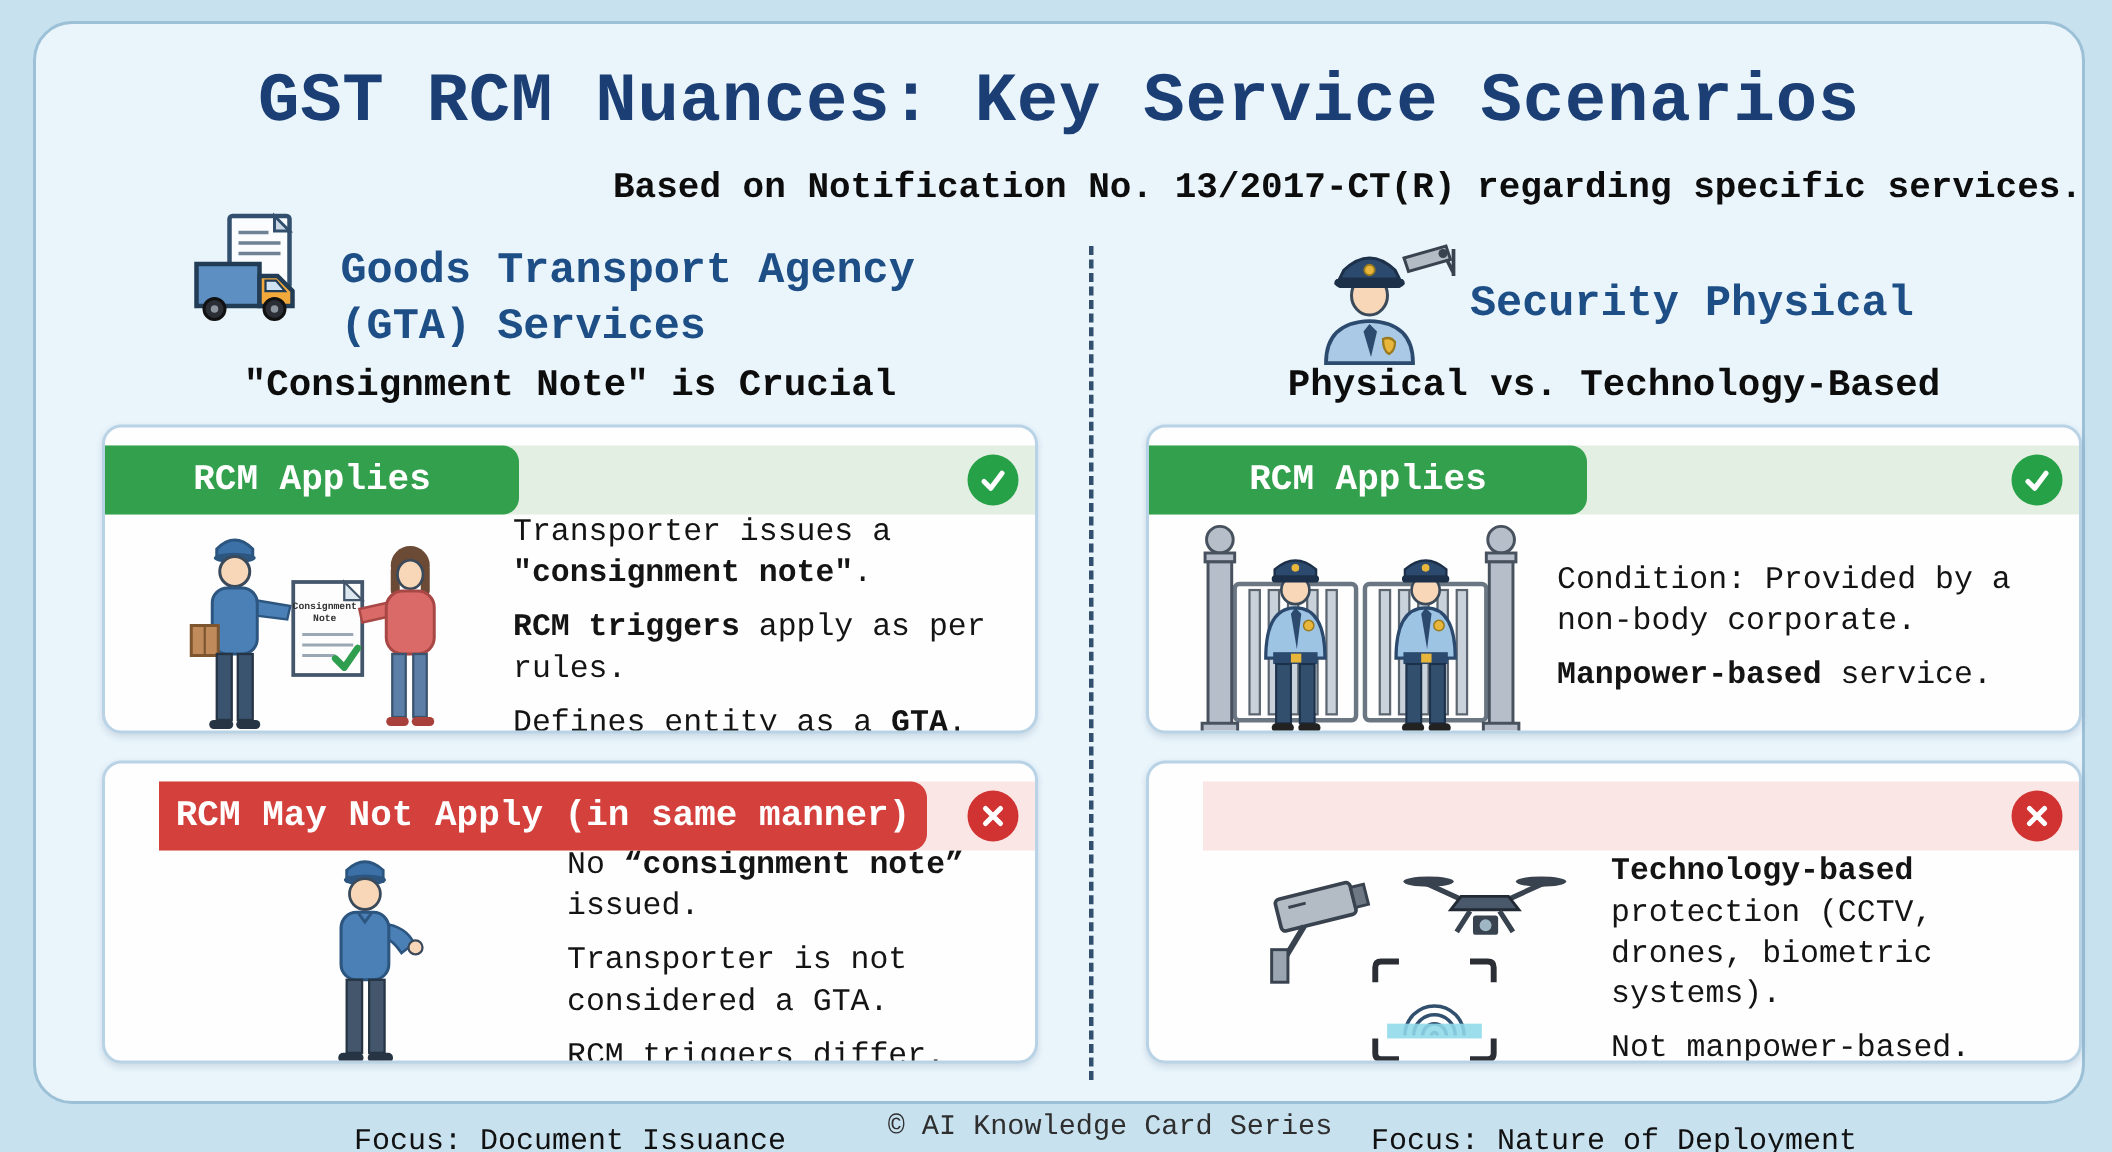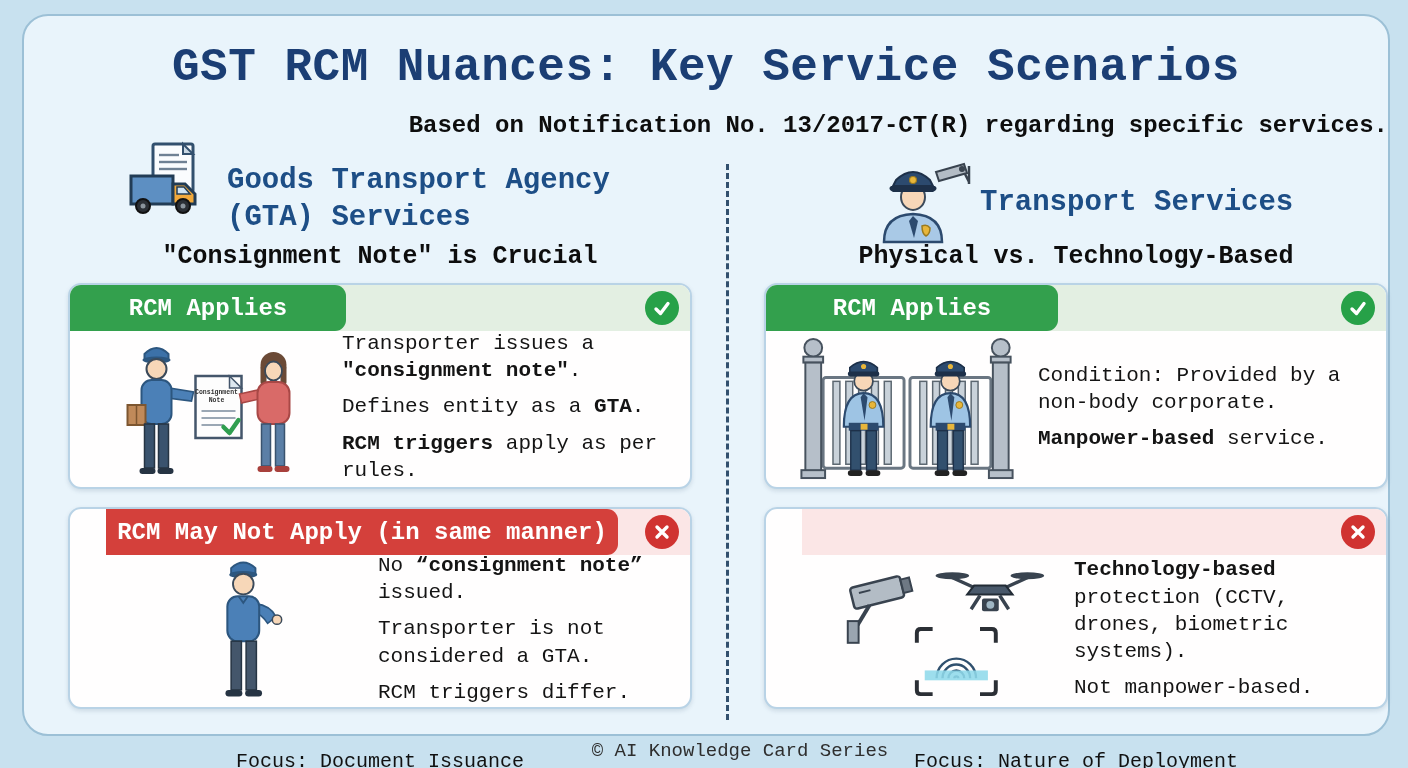--- a/index.html
+++ b/index.html
@@ -13,21 +13,21 @@
             font-size:24px;font-weight:600;color:#0d0d0d;}
   .divider{position:absolute;left:702px;top:148px;height:556px;width:0;
            border-left:3px dashed var(--divider,#32506e);}
   .col-icon{position:absolute;}
   .col-heading{position:absolute;font-size:29px;font-weight:800;
                color:var(--heading-blue,#1d4e86);line-height:1.28;}
   .col-subheading{position:absolute;width:624px;text-align:center;
                   font-size:25px;font-weight:700;color:#0d0d0d;}
   .card{position:absolute;width:624px;background:#fffefe;border:2px solid var(--card-border,#b9d3e6);
         border-radius:13px;box-shadow:0 2px 4px rgba(70,100,130,.18);overflow:hidden;box-sizing:border-box;}
-  .card-header{position:relative;height:46px;}
+  .card-header{position:relative;height:46px;margin-top:12px;}
   .header-tint{position:absolute;inset:0;}
   .green .header-tint{background:var(--green-tint,#e3efe2);}
   .red .header-tint{background:var(--red-tint,#fbe6e6);}
   .tab{position:absolute;left:0;top:0;height:46px;display:flex;align-items:center;justify-content:center;
        color:#fff;font-size:24px;font-weight:700;border-radius:0 11px 11px 0;}
   .green .tab{background:var(--green,#33a04d);}
   .red .tab{background:var(--red,#d4403b);}
   .tab.w-narrow{width:276px;}
   .tab.w-mid{width:292px;}
   .tab.w-wide{width:512px;}
@@ -83,21 +83,21 @@
         <path d="M87 18 l4 8 M91 10 v18" stroke="#39434f" stroke-width="2.5" fill="none"></path>
         <path d="M6 86 q0 -27 29 -28 q29 1 29 28 z" fill="#a9c9e6" stroke="#2c4a6e" stroke-width="2.5"></path>
         <polygon points="35,60 40,65 36,82 31,65" fill="#2c4a6e"></polygon>
         <path d="M44 70 q5 -2 8 2 q0 6 -4 8 q-4 -2 -4 -10 z" fill="#e8b63a" stroke="#9a7a1f" stroke-width="1.5"></path>
         <ellipse cx="35" cy="41" rx="12" ry="13" fill="#f7d7b8" stroke="#3b4a5a" stroke-width="2"></ellipse>
         <path d="M18 24 q17 -16 34 0 l3 6 h-40 z" fill="#2c4a6e" stroke="#1d3049" stroke-width="2"></path>
         <path d="M13 30 h44 q4 3 -2 6 h-40 q-6 -3 -2 -6 z" fill="#1d3049"></path>
         <circle cx="35" cy="24" r="3.5" fill="#e8b63a" stroke="#9a7a1f" stroke-width="1.2"></circle>
       </svg>
     </div>
-    <div class="col-heading" style="left:956px;top:168px;">Transport Services</div>
+    <div class="col-heading" style="left:956px;top:168px;">Security Physical</div>
     <div class="col-subheading right-col" style="top:226px;">Physical vs. Technology-Based</div>
 
     <section class="card green card1 left-col">
       <div class="card-header">
         <div class="header-tint"></div>
         <div class="tab w-narrow">
           <span>RCM Applies</span>
         </div>
         <div class="badge ok">
           <svg width="22" height="22" viewBox="0 0 22 22">
@@ -134,22 +134,22 @@
             <path d="M146 58 L128 62 L130 71 L148 67 z" fill="#d96a68" stroke="#a84846" stroke-width="1.6"></path>
             <rect x="146" y="50" width="32" height="42" rx="11" fill="#d96a68" stroke="#a84846" stroke-width="2"></rect>
             <rect x="150" y="92" width="9" height="42" fill="#5b7fa6" stroke="#3a536e" stroke-width="1.5"></rect>
             <rect x="164" y="92" width="9" height="42" fill="#5b7fa6" stroke="#3a536e" stroke-width="1.5"></rect>
             <rect x="146" y="134" width="15" height="6" rx="3" fill="#a8403c"></rect>
             <rect x="163" y="134" width="15" height="6" rx="3" fill="#a8403c"></rect>
           </svg>
         </div>
         <div class="body-text">
           <p><span>Transporter issues a </span><span class="b">"consignment note"</span><span>.</span></p>
+          <p><span class="b">RCM triggers</span><span> apply as per rules.</span></p>
           <p><span>Defines entity as a </span><span class="b">GTA</span><span>.</span></p>
-          <p><span class="b">RCM triggers</span><span> apply as per rules.</span></p>
         </div>
       </div>
     </section>
 
     <section class="card red card2 left-col">
       <div class="card-header">
         <div class="header-tint"></div>
         <div class="tab w-wide">
           <span>RCM May Not Apply (in same manner)</span>
         </div>

